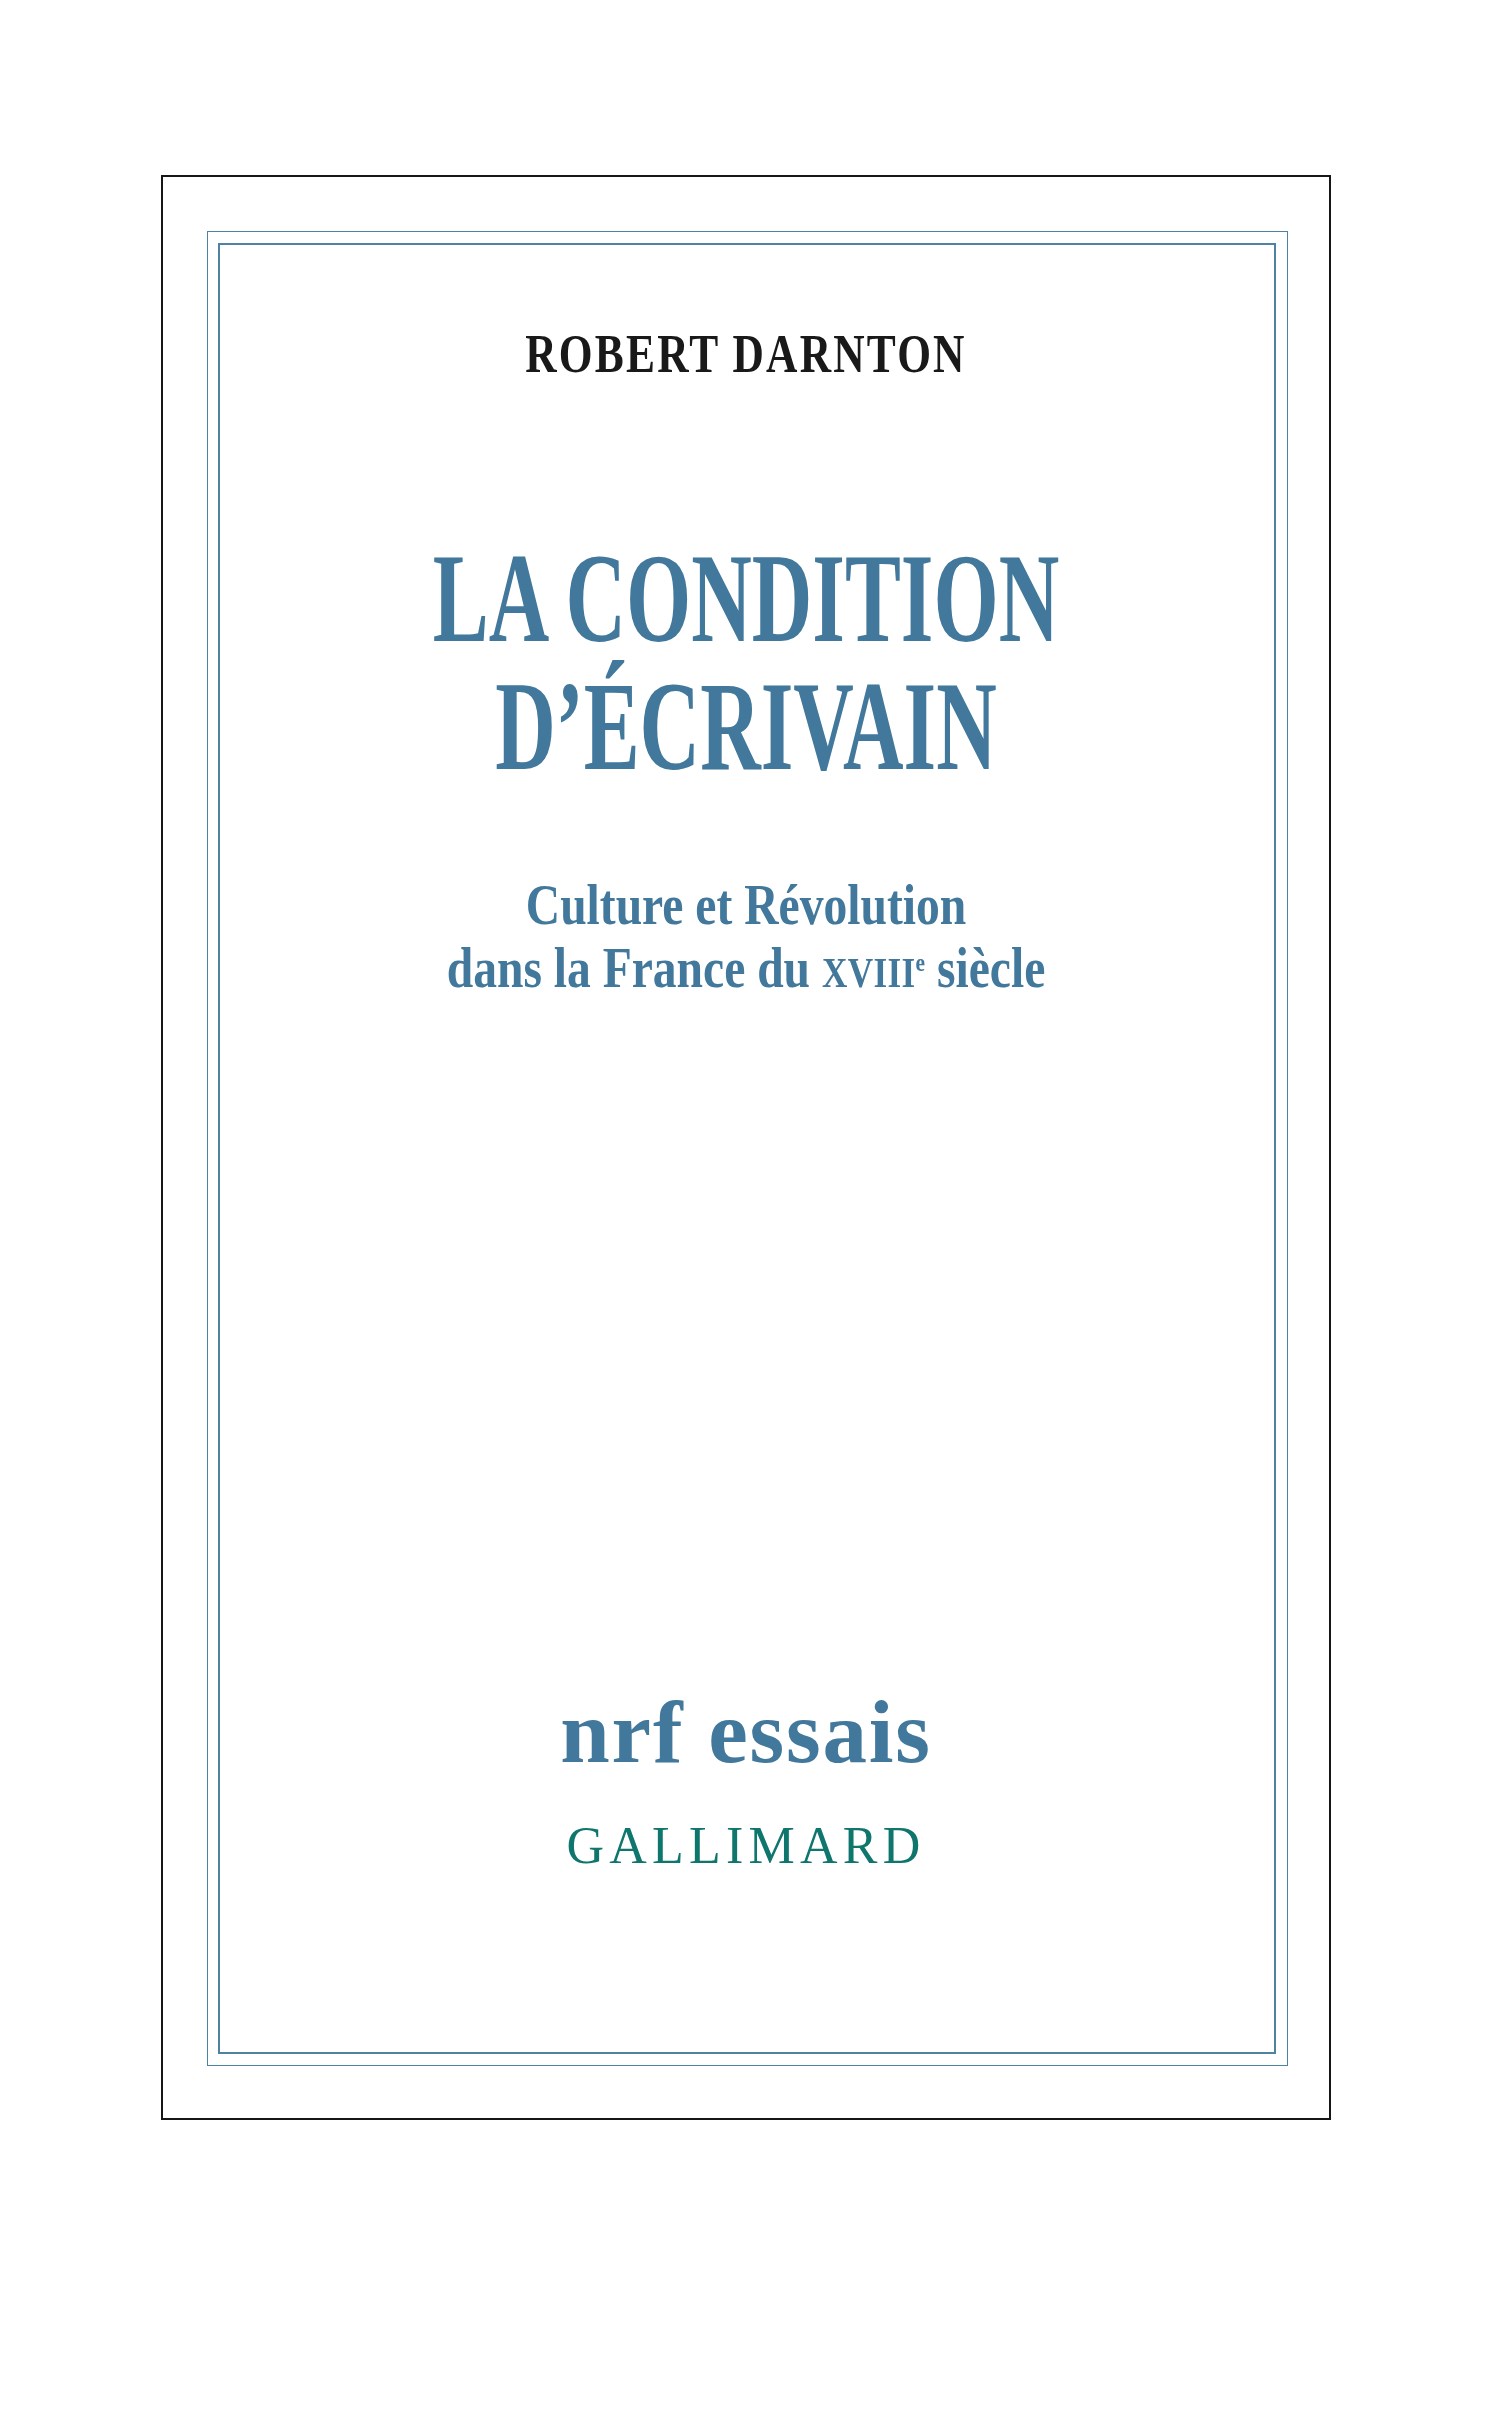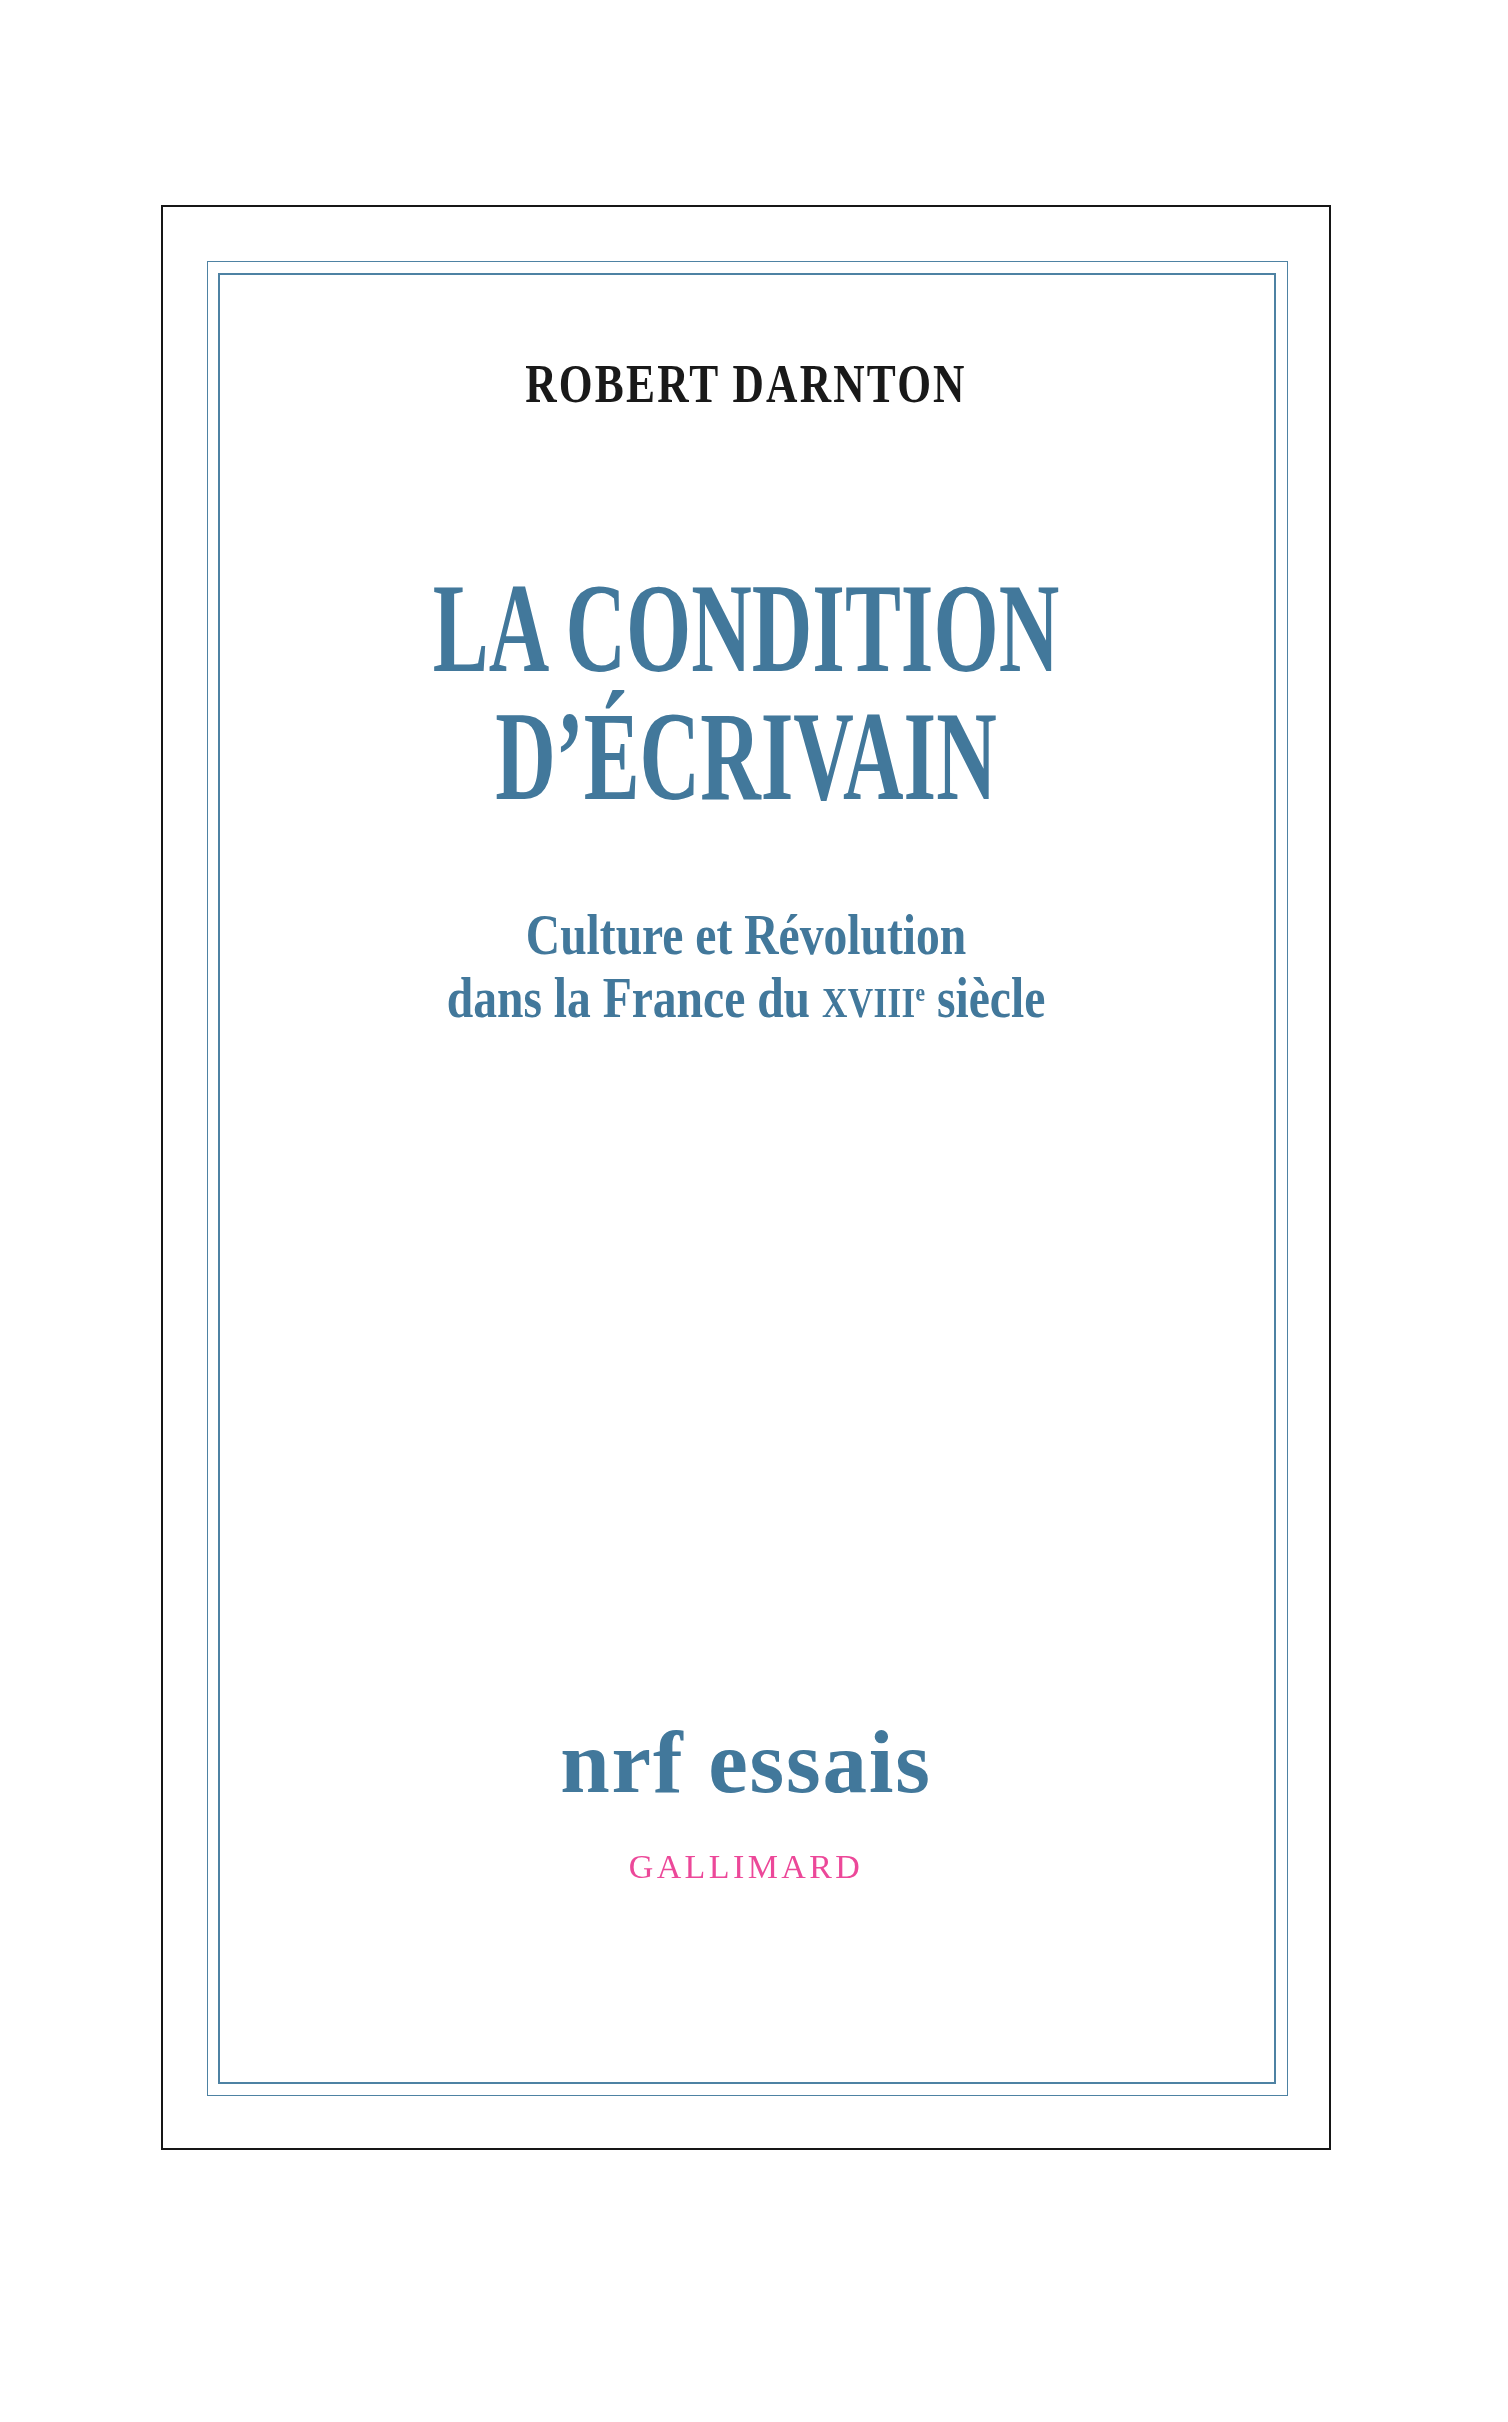--- a/index.html
+++ b/index.html
@@ -14,21 +14,21 @@
     position: relative;
     width: 1508px;
     height: 2423px;
     background: #ffffff;
     overflow: hidden;
   }
   
   .book {
     position: absolute;
     left: 161px;
-    top: 205px;
+    top: 175px;
     width: 1166px;
     height: 1941px;
     border: 2.8px solid #161616;
     background: #ffffff;
   }
   
   .frame-outer {
     position: absolute;
     top: 54px; right: 41px; bottom: 52px; left: 44px;
     border: 1.9px solid var(--frame-blue, #4e82a3);
@@ -83,23 +83,23 @@
   }
   .nrf-logo {
     top: 1511px;
     font-size: 89px;
     font-weight: bold;
     letter-spacing: 0.02em;
     color: var(--accent-blue, #42789b);
   }
   .publisher {
     top: 1643px;
-    font-size: 34px;
+    font-size: 52px;
     letter-spacing: 0.1em;
-    color: #ec4899;
+    color: #0f766e;
   }
 </style>
 </head>
 <body>
 
 <div class="stage">
   <div class="book">
     <div class="frame-outer"></div>
     <div class="frame-inner"></div>
 

